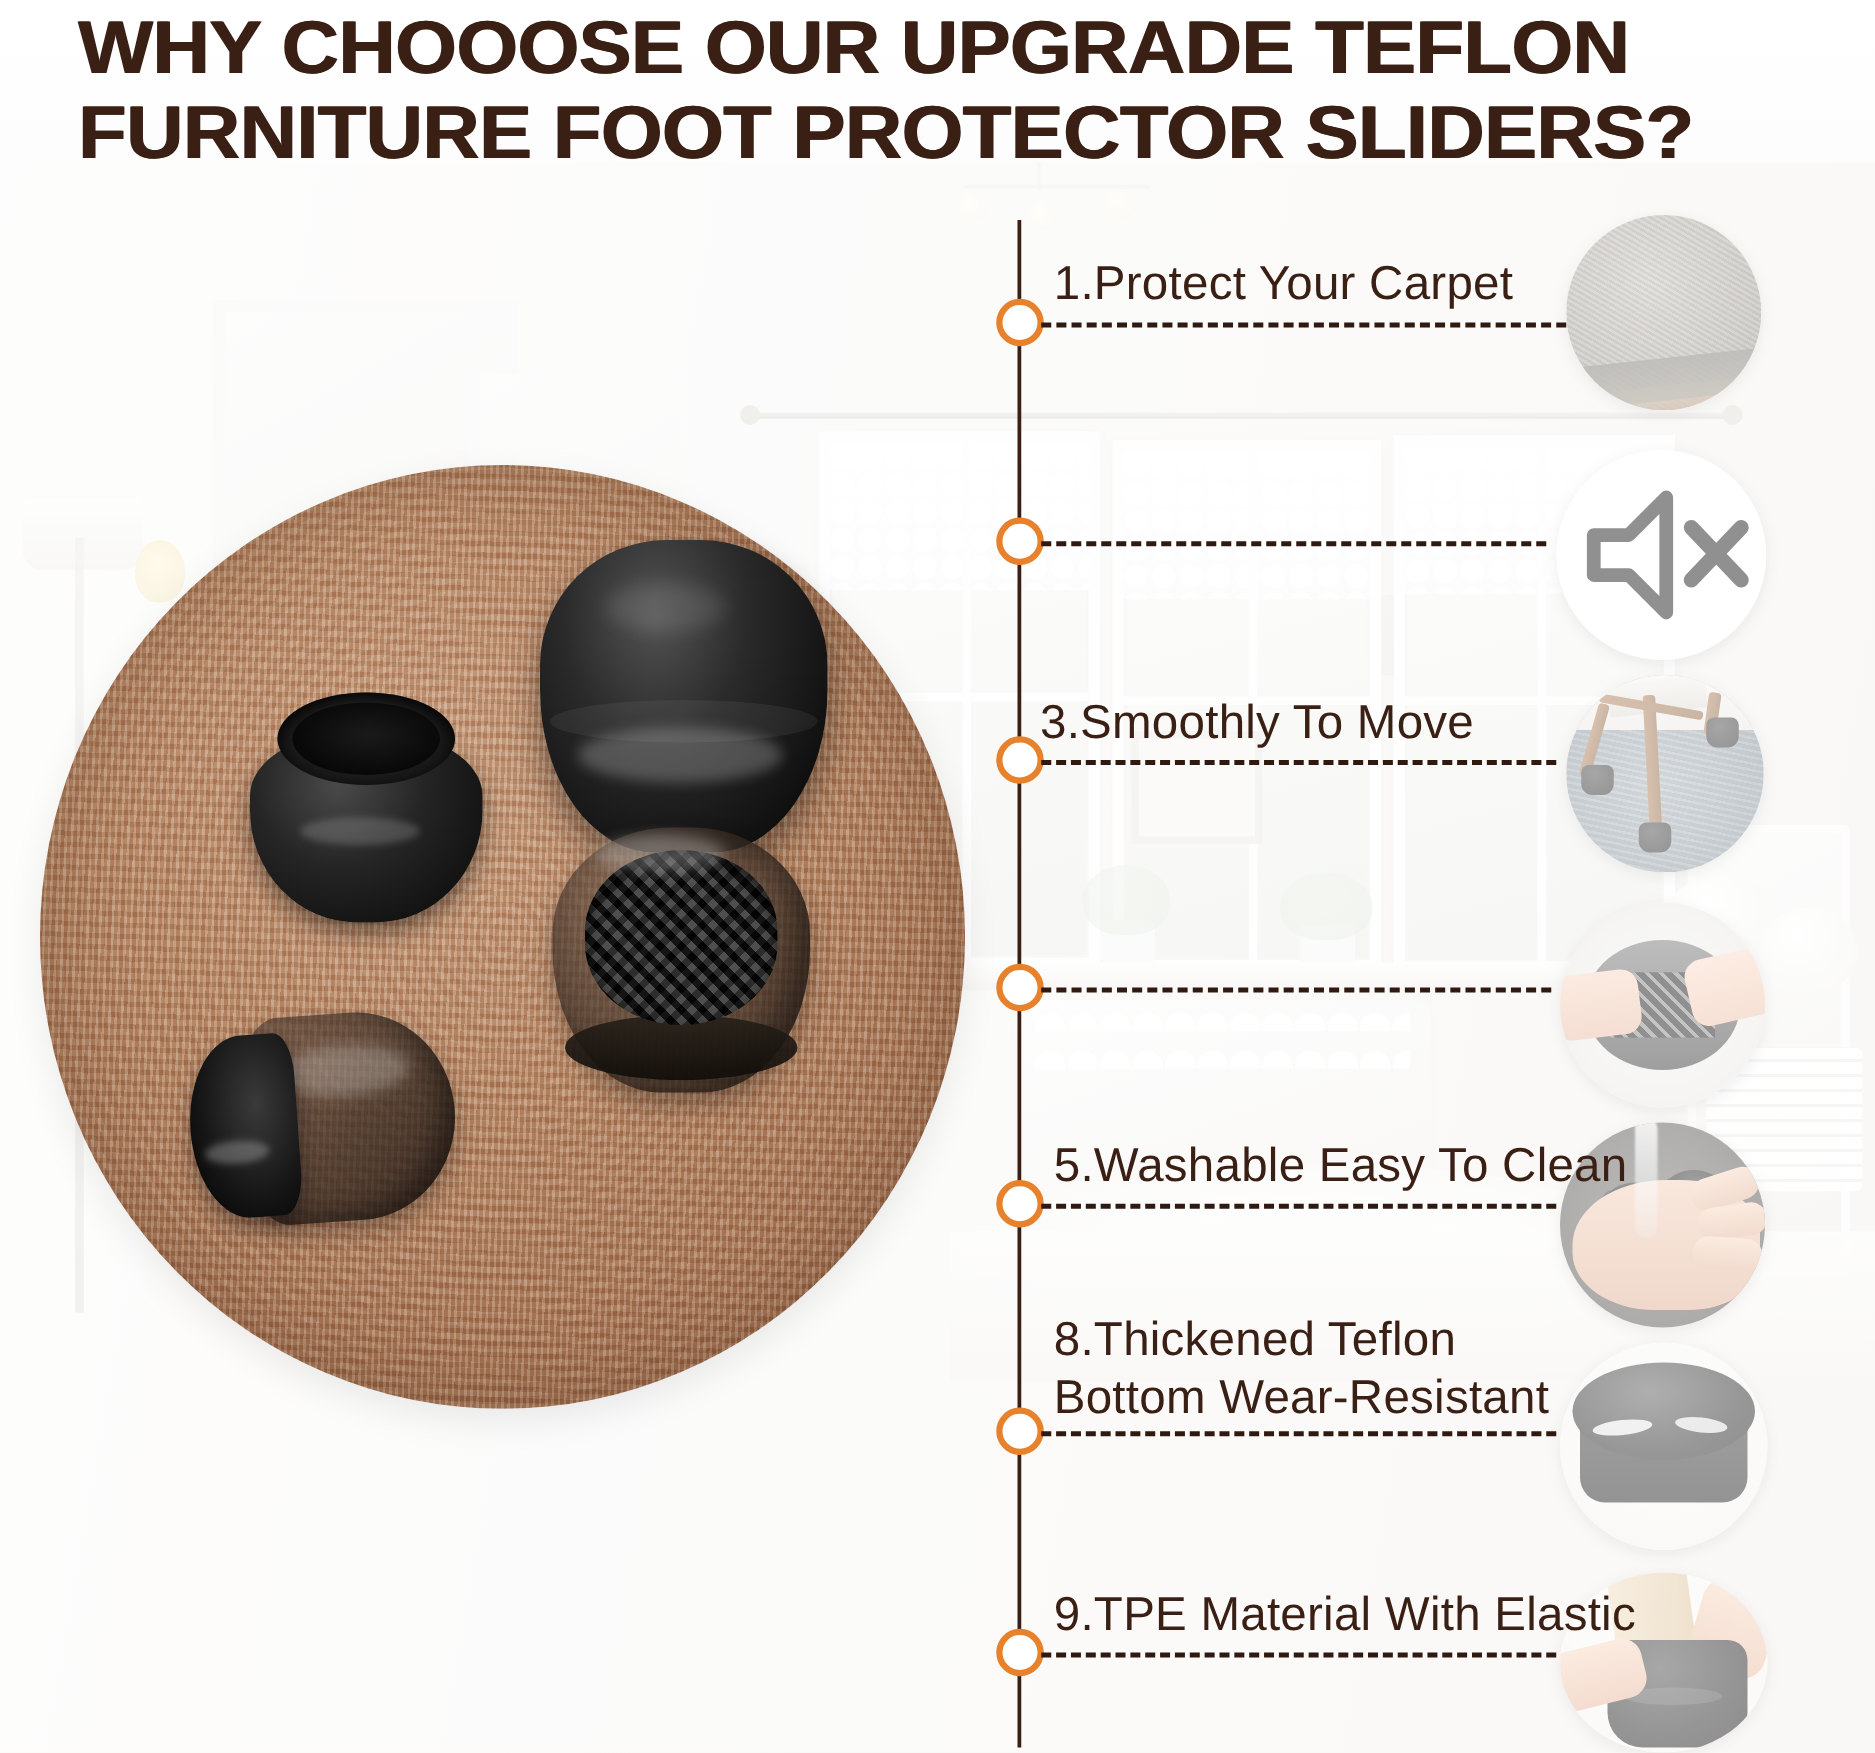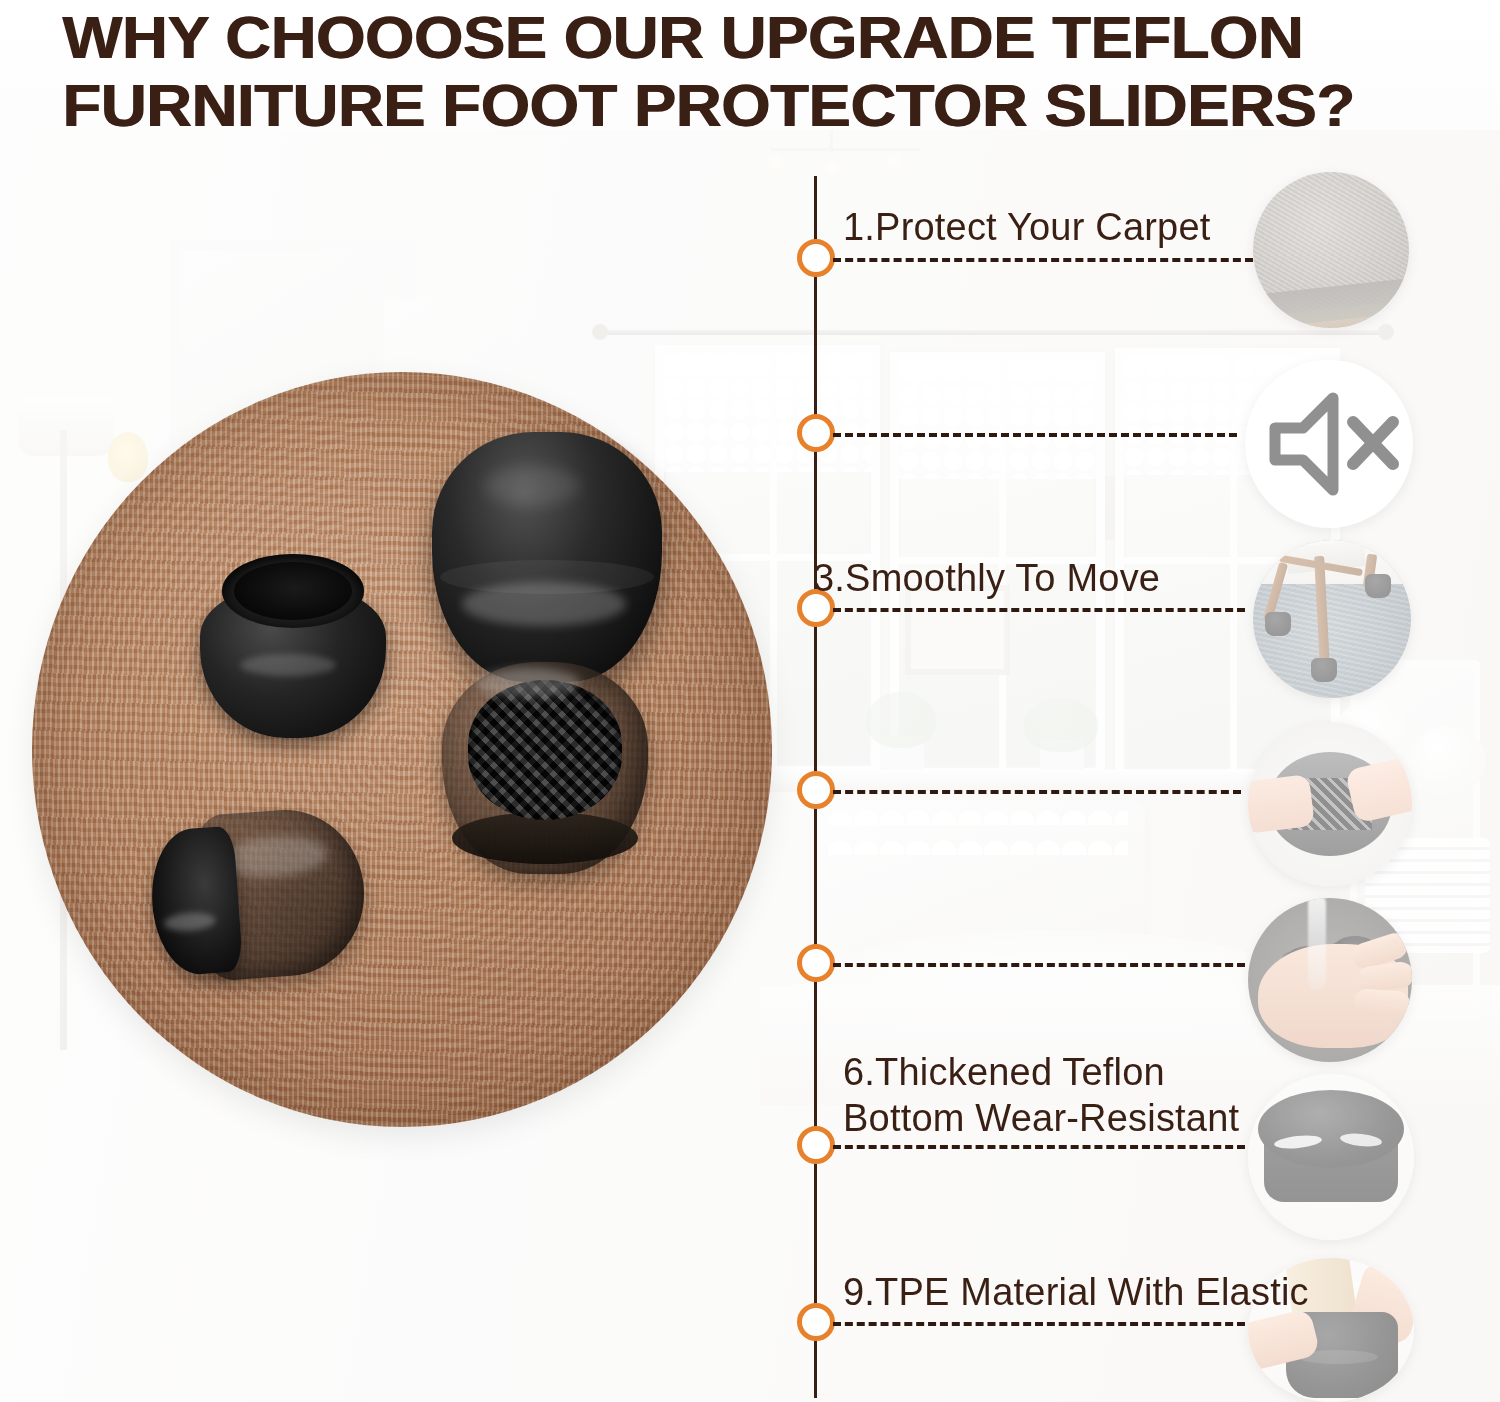--- a/index.html
+++ b/index.html
@@ -383,31 +383,32 @@
 
   <div class="marker" style="top:239px;"></div>
   <div class="dash" style="top:258px; width:420px;"></div>
   <div class="feat-label" style="left:843px; top:204px;">1.Protect Your Carpet</div>
 
   <div class="marker" style="top:414px;"></div>
   <div class="dash" style="top:433px; width:404px;"></div>
 
   <div class="marker" style="top:589px;"></div>
   <div class="dash" style="top:608px; width:412px;"></div>
-  <div class="feat-label" style="left:813px; top:555px;">3.Smoothly To Move</div>
+  <div class="feat-label" style="left:832px; top:555px;">3.Smoothly To Move</div>
 
   <div class="marker" style="top:771px;"></div>
   <div class="dash" style="top:790px; width:408px;"></div>
 
   <div class="marker" style="top:944px;"></div>
   <div class="dash" style="top:963px; width:412px;"></div>
+  <div class="feat-label" style="left:843px; top:910px;">5.Washable Easy To Clean</div>
 
   <div class="marker" style="top:1126px;"></div>
   <div class="dash" style="top:1145px; width:412px;"></div>
-  <div class="feat-label" style="left:843px; top:1049px;">6.Thickened Teflon
+  <div class="feat-label" style="left:843px; top:1049px;">8.Thickened Teflon
 Bottom Wear-Resistant</div>
 
   <div class="marker" style="top:1303px;"></div>
   <div class="dash" style="top:1322px; width:412px;"></div>
   <div class="feat-label" style="left:843px; top:1269px;">9.TPE Material With Elastic</div>
 </div>
 
 <div class="thumb" id="th1">
   <div class="wood"></div>
     <div class="edge"></div>

